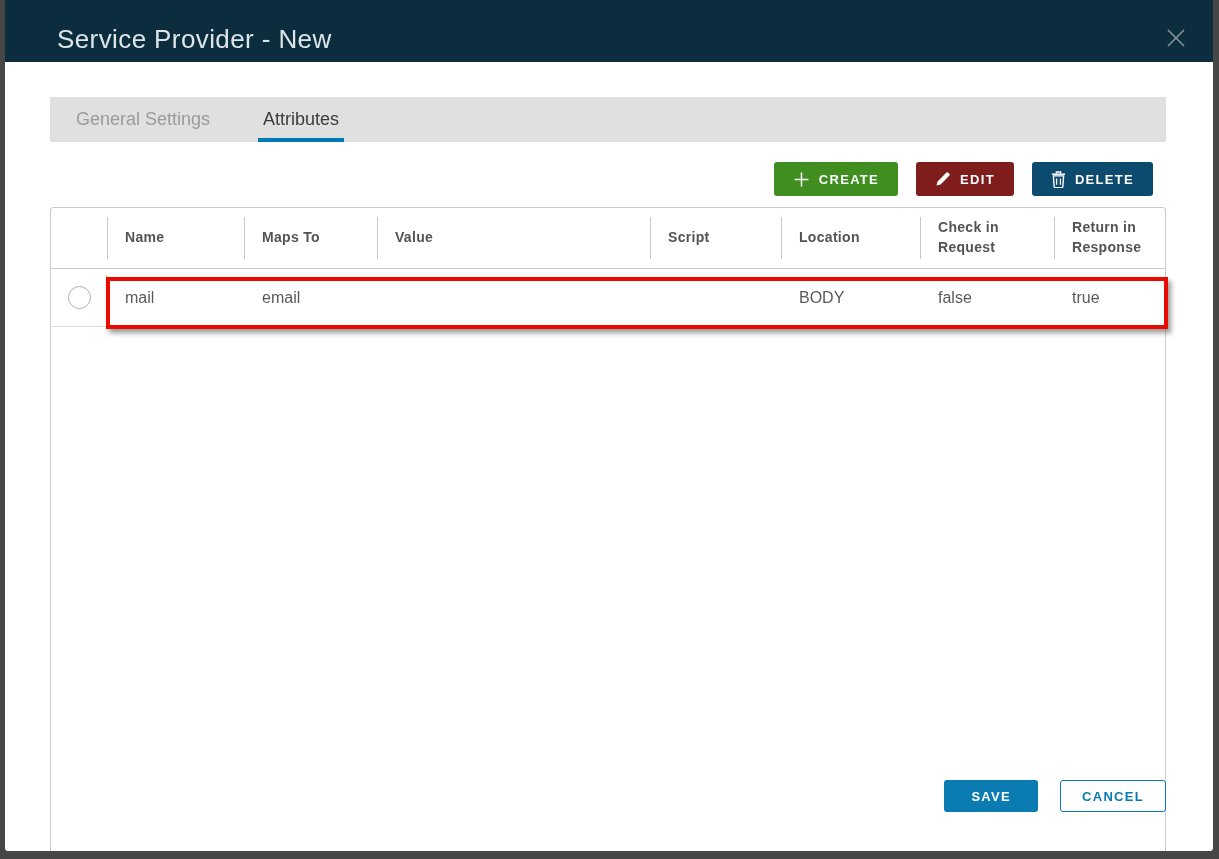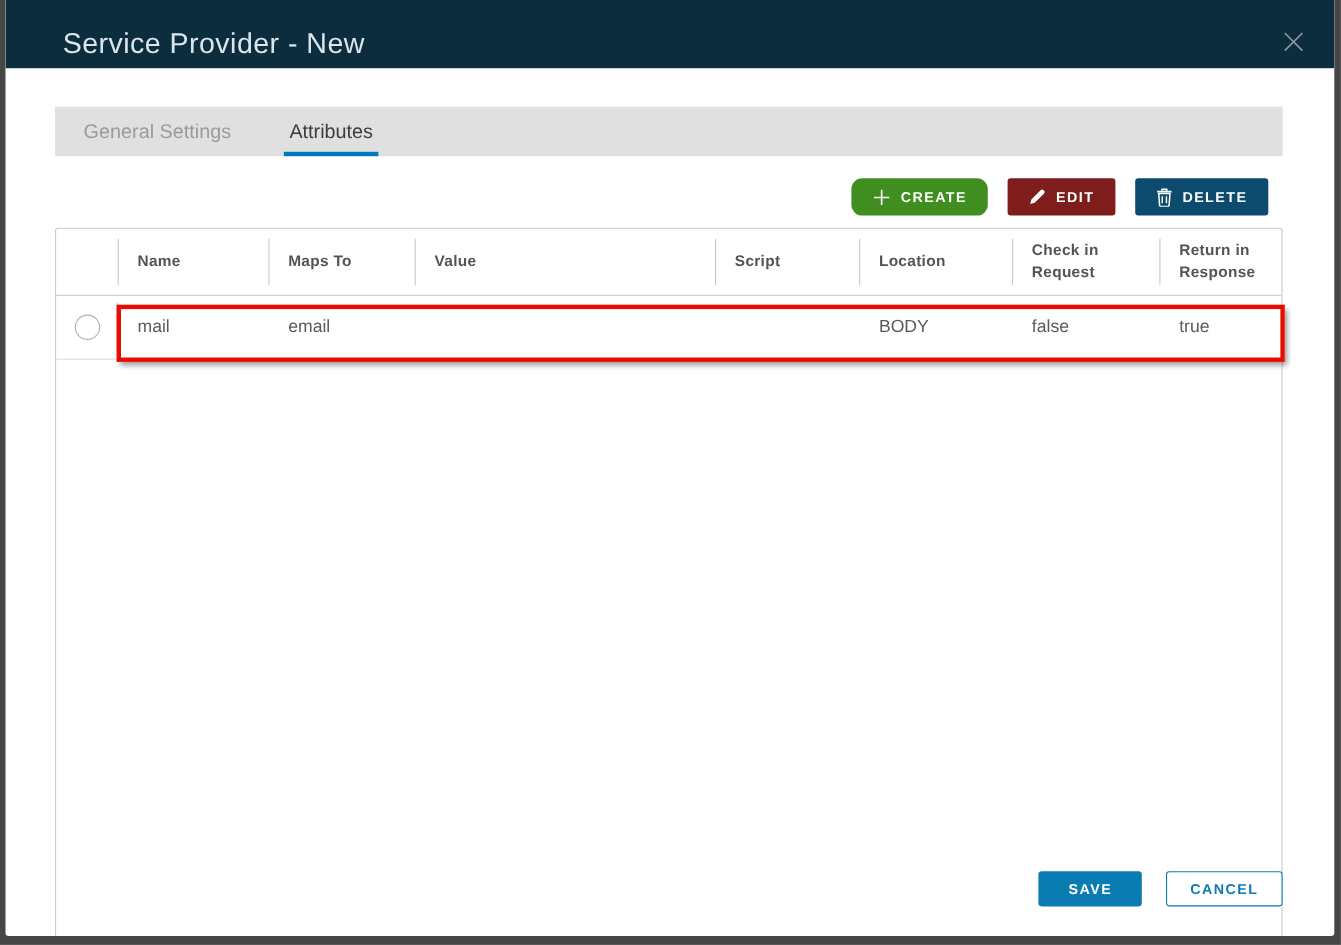--- a/index.html
+++ b/index.html
@@ -45,21 +45,21 @@
   
   .toolbar {
     margin-top:20px; display:flex; justify-content:flex-end; gap:18px; padding-right:13px;
   }
   .btn {
     height:34px; border:none; border-radius:3px; color:#fff;
     font-family:"Liberation Sans", sans-serif;
     font-size:13px; font-weight:700; letter-spacing:1.3px;
     display:inline-flex; align-items:center; gap:9px; padding:0 19px; cursor:pointer;
   }
-  .btn-create { background:#3f8e1f;border-radius:10px; }
+  .btn-create { background:#3f8e1f; }
   .btn-edit   { background:#7f1d1d; }
   .btn-delete { background:#0c4a6e; }
   .btn .ico { display:flex; align-items:center; }
 
   
   .table-wrap {
     margin-top:11px; border:1px solid #cbcbcb; border-radius:3px;
     height:700px; position:relative; background:#fff;
   }
   .grid-row {
@@ -92,21 +92,21 @@
     z-index:5; pointer-events:none;
   }
   .hscrollbar {
     position:absolute; left:1px; right:1px; bottom:1px; height:11px;
     background:#f6f6f6; border-radius:0 0 2px 2px;
   }
   .hscroll-thumb { width:87%; height:100%; background:#c9c9c9; }
 
   
   .footer {
-    position:absolute; left:0; right:0; bottom:27px;
+    position:absolute; left:0; right:0; bottom:39px;
     display:flex; justify-content:flex-end; gap:22px; padding-right:47px;
   }
   .btn-save {
     background:#0b7cb1; color:#fff; border:none; border-radius:3px;
     height:32px; padding:0 27px; font-size:13px; font-weight:700; letter-spacing:1.3px;
     cursor:pointer; font-family:"Liberation Sans", sans-serif;
   }
   .btn-cancel {
     background:#fff; color:#0b7cb1; border:1px solid #0b7cb1; border-radius:3px;
     height:32px; padding:0 21px; font-size:13px; font-weight:700; letter-spacing:1.3px;

